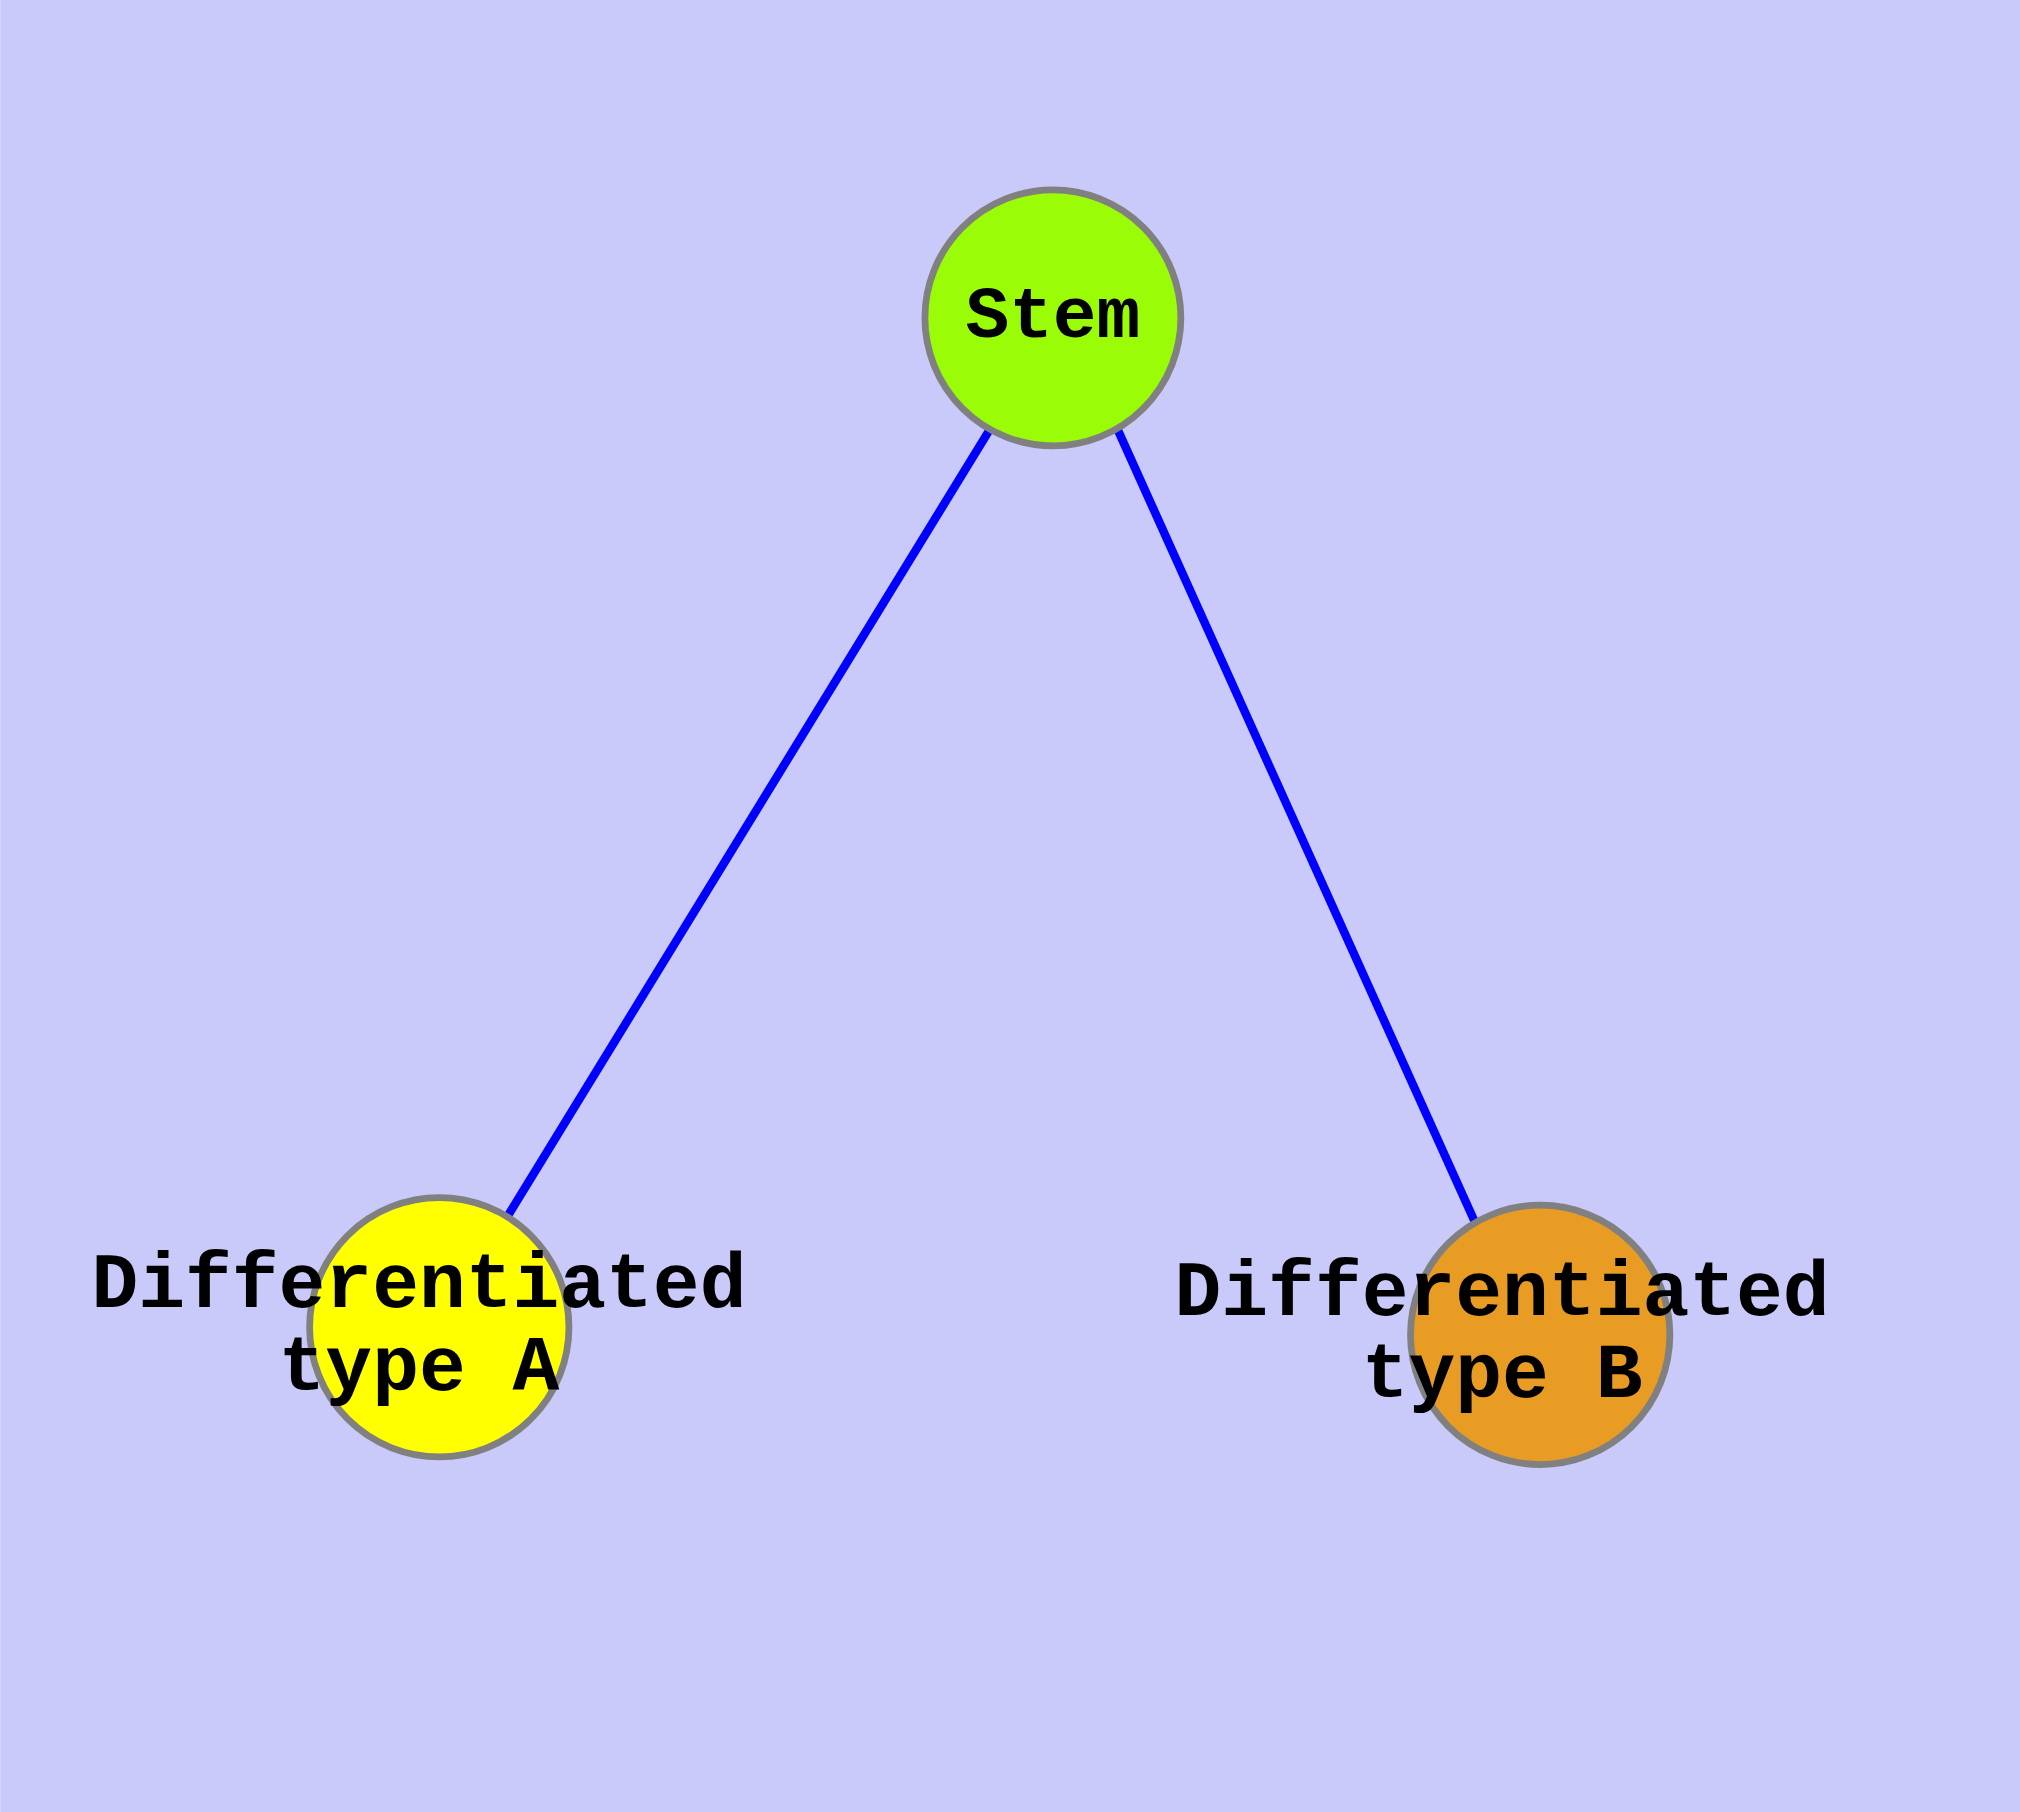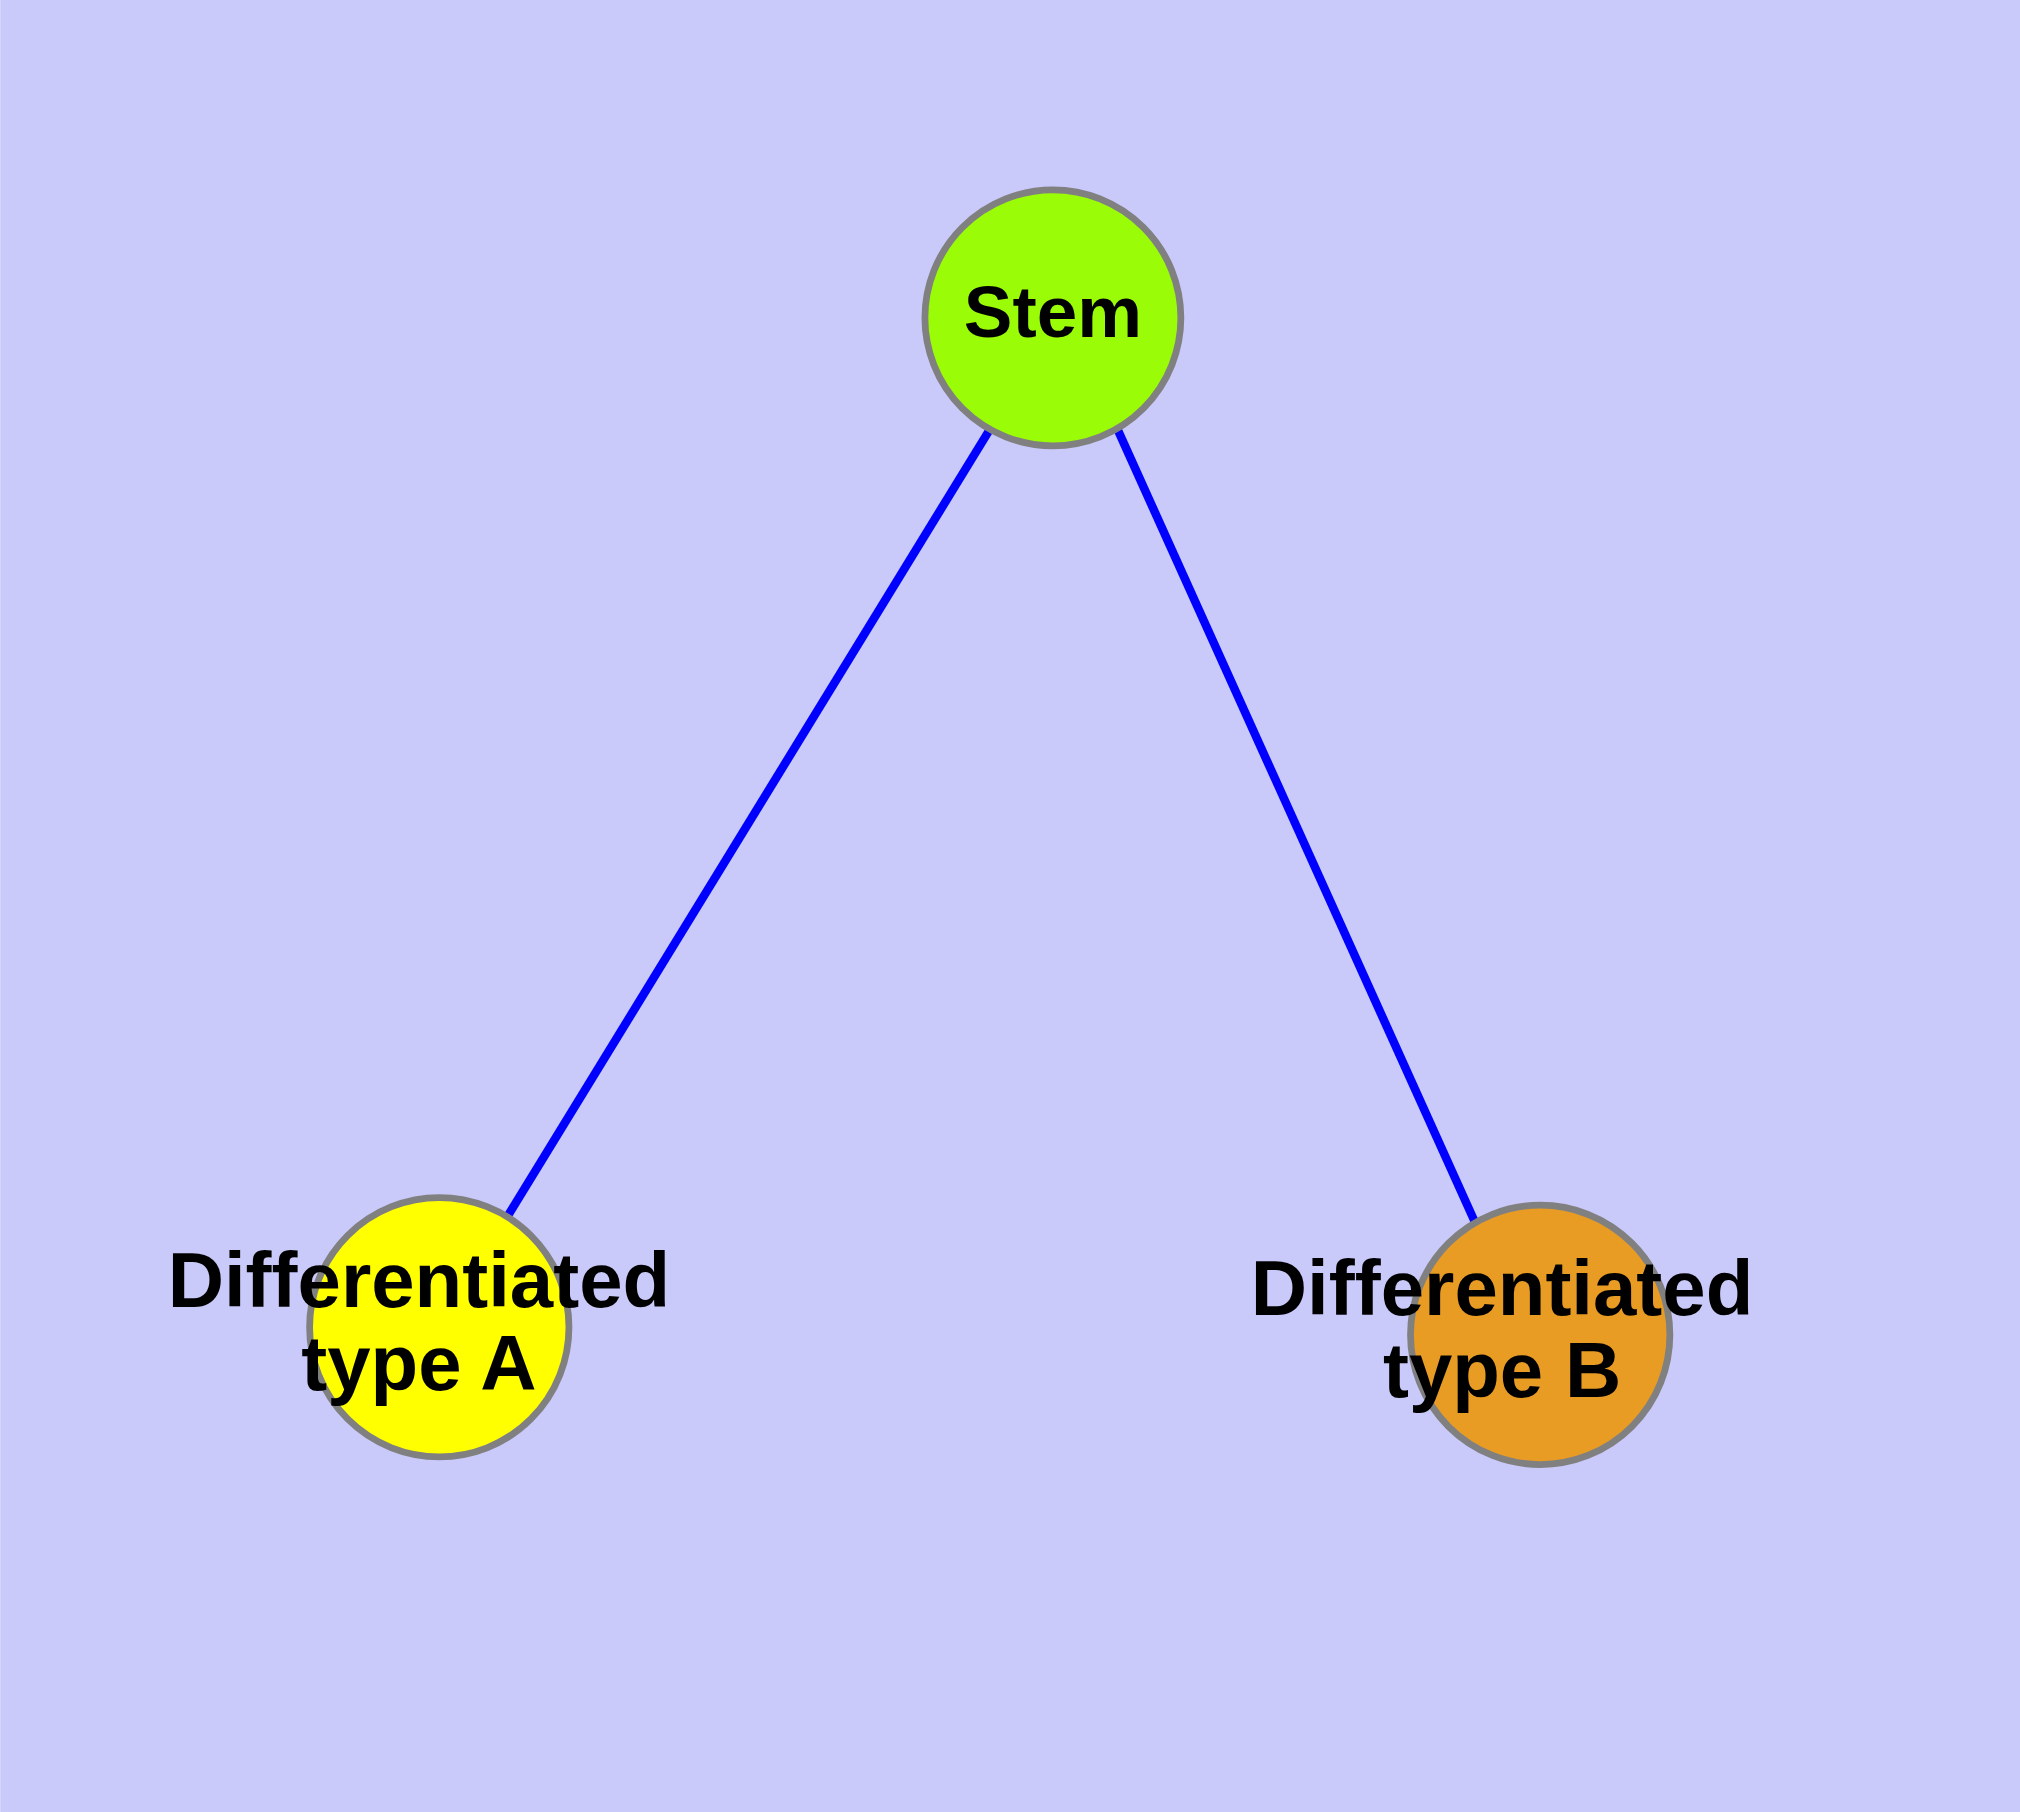--- a/index.html
+++ b/index.html
@@ -6,21 +6,21 @@
   html, body {
     margin: 0;
     padding: 0;
     background: #ffffff;
   }
   #canvas {
     position: relative;
     width: 2021px;
     height: 1812px;
     overflow: hidden;
-    font-family: Liberation Sans, sans-serif;
+    font-family: Liberation Mono, monospace;
   }
   #graph-svg {
     position: absolute;
     top: 0;
     left: 0;
     width: 2021px;
     height: 1812px;
     display: block;
   }
   .node-label {

